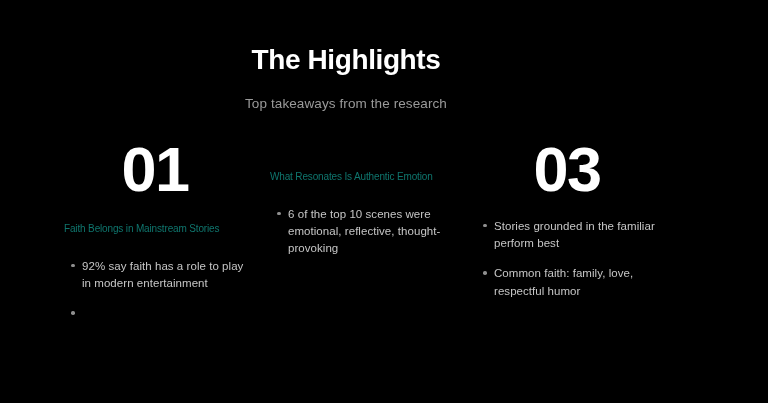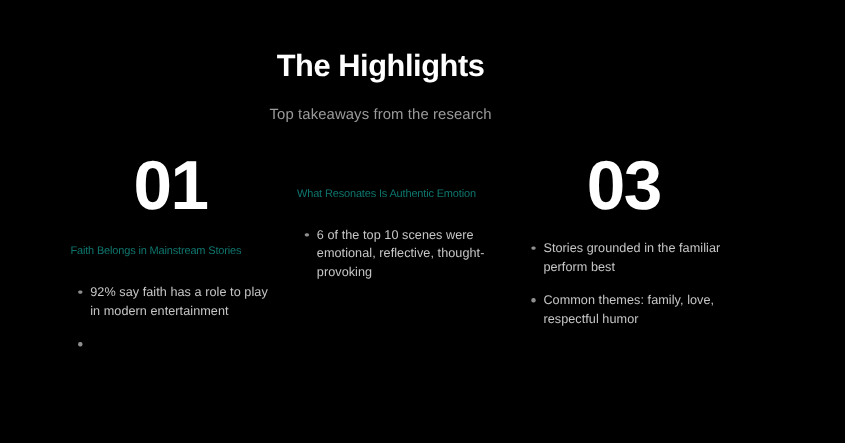--- a/index.html
+++ b/index.html
@@ -138,19 +138,19 @@
 
     <div class="column">
       <div class="column-number">03</div>
       <ul class="bullet-list">
         <li class="bullet-item">
           <span class="bullet-dot"></span>
           <span>Stories grounded in the familiar perform best</span>
         </li>
         <li class="bullet-item">
           <span class="bullet-dot"></span>
-          <span>Common themes: family, love, respectful humor</span>
+          <span>Common faith: family, love, respectful humor</span>
         </li>
       </ul>
     </div>
 
   </div>
 </div>
 
 </body></html>

